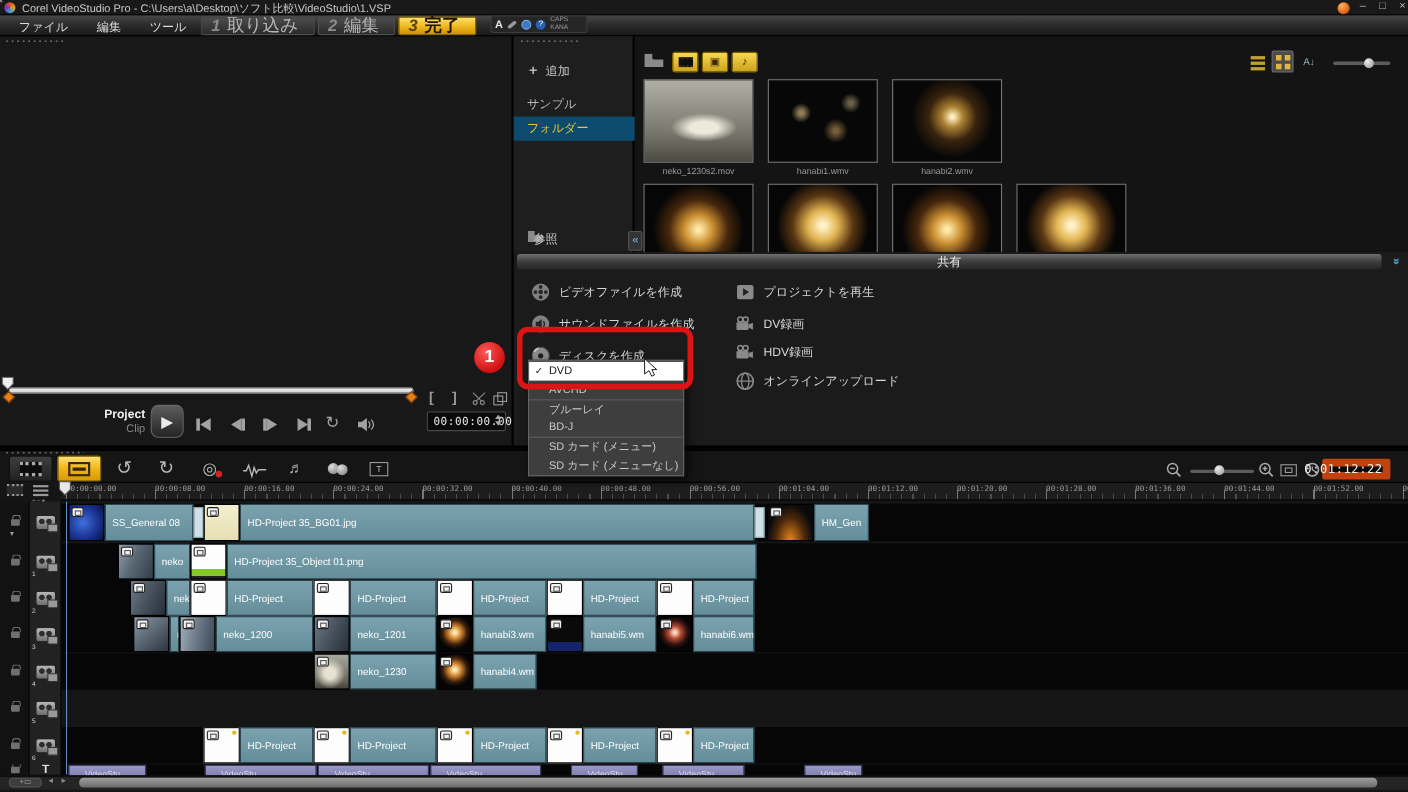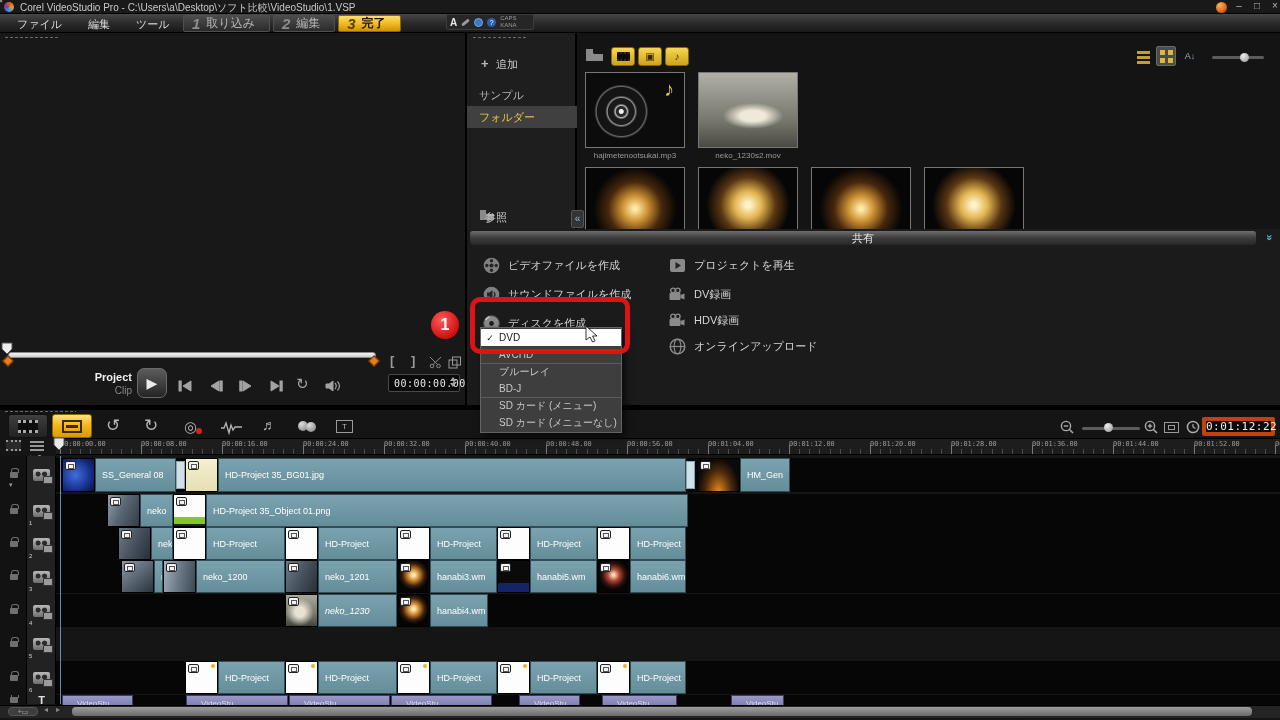--- a/index.html
+++ b/index.html
@@ -19,21 +19,21 @@
     background:radial-gradient(circle at 35% 30%,#ffb060,#e06818 60%,#903800)}
 
   
   .menubar{left:0;top:14px;width:1280px;height:19px;background:linear-gradient(#474747,#2d2d2d 45%,#191919);border-bottom:1px solid #000}
   #menus{position:absolute;left:4px;top:15px;height:18px;display:flex;align-items:center}
   .menu-item{padding:0 13px;font-size:11px;color:#dcdcdc}
   #steps{position:absolute;left:183px;top:15px;height:17px;display:flex;gap:3px}
   .step{display:flex;align-items:center;height:17px;padding:0 14px 0 8px;border:1px solid #4f4f4f;border-radius:2px;
     background:linear-gradient(#4c4c4c,#2a2a2a)}
   .step-num{font-size:15px;font-style:italic;font-weight:bold;color:#8d8d8d;margin-right:6px;line-height:15px}
-  .step-label{font-size:12px;color:#b4b4b4;white-space:nowrap}
+  .step-label{font-size:16px;color:#b4b4b4;white-space:nowrap}
   .step.active{background:linear-gradient(#ffe06a,#efb61f 55%,#cf9200);border-color:#8a6a00}
   .step.active .step-num{color:#5a4200}
   .step.active .step-label{color:#1d1500;font-weight:bold}
   .imebar{left:446px;top:14px;width:88px;height:16px;background:#262626;border:1px solid #3c3c3c;border-radius:2px;
     display:flex;align-items:center;gap:4px;padding:0 3px}
   .ime-a{color:#e8e8e8;font-size:10px;font-weight:bold}
   .ime-wrench{width:9px;height:3px;background:#9a9a9a;transform:rotate(-40deg);border-radius:2px}
   .ime-globe{width:9px;height:9px;border-radius:50%;background:#3a78c8;border:1px solid #7aa8e0}
   .ime-help{width:9px;height:9px;border-radius:50%;background:#2860b0;color:#fff;font-size:7px;line-height:9px;text-align:center}
   .ime-col{display:flex;flex-direction:column;line-height:7px}
@@ -62,21 +62,21 @@
   .lbl-project{font-size:11px;font-weight:bold;color:#f0f0f0}
   .lbl-clip{font-size:10px;color:#8a8a8a}
   .playbtn{left:137px;top:368px;width:30px;height:30px;border-radius:7px;border:1px solid #6a6a6a;
     background:linear-gradient(#5c5c5c,#242424);display:flex;align-items:center;justify-content:center;color:#ececec;font-size:14px}
   .tbtn{position:absolute;width:24px;height:16px;display:flex;align-items:center;justify-content:center}
   .tbtn svg{fill:#a2a2a2;stroke:#a2a2a2}
   .repeat-glyph{position:absolute;font-size:15px;color:#a2a2a2}
 
   
   .lib-nav-item{width:110px;height:22px;line-height:22px;padding-left:12px;font-size:11px;color:#b8b8b8}
-  .lib-nav-item.sel{background:#404040;color:#e9c43c}
+  .lib-nav-item.sel{background:#0c4a6e;color:#e9c43c}
   .addplus{font-size:13px;font-weight:bold;color:#b8b8b8}
   .catalog-label{font-size:11px;color:#cacaca}
   .collapse-btn{left:571px;top:210px;width:13px;height:18px;background:#343434;border:1px solid #555;border-radius:2px;
     color:#7ac0e0;font-size:10px;line-height:16px;text-align:center}
   .ybtn{position:absolute;width:24px;height:19px;border-radius:3px;border:1px solid #8a6a00;
     background:linear-gradient(#f8d851,#cda21c);display:flex;align-items:center;justify-content:center;color:#3a2a00;font-size:10px}
   .slider-track{position:absolute;height:3px;background:#5c5c5c;border-radius:2px}
   .slider-knob{position:absolute;width:9px;height:9px;border-radius:50%;background:radial-gradient(circle at 35% 30%,#eee,#909090)}
   .viewbtn{position:absolute;width:20px;height:20px;border-radius:2px;display:flex;align-items:center;justify-content:center}
   .viewbtn.pressed{background:#4c4c4c;border:1px solid #6a6a6a}
@@ -136,22 +136,22 @@
   .tlv-ic::after{content:"";position:absolute;left:2px;top:3px;width:12px;height:3px;background:#3a2a00}
   .tool-glyph{position:absolute;color:#b5b5b5;font-size:17px;line-height:17px}
   .rec-dot{position:absolute;width:6px;height:6px;border-radius:50%;background:#d82020}
   .dual-circ{position:absolute;width:22px;height:11px}
   .dual-circ::before,.dual-circ::after{content:"";position:absolute;width:10px;height:10px;border-radius:50%;
     background:radial-gradient(circle at 35% 30%,#ddd,#777)}
   .dual-circ::after{left:8px;top:1px}
   .tbox-ic{position:absolute;width:17px;height:13px;border:1px solid #9a9a9a;color:#b5b5b5;font-size:8px;text-align:center;line-height:11px}
   .fit-ic{position:absolute;width:15px;height:11px;border:1px solid #9a9a9a;display:flex;align-items:center;justify-content:center}
   .fit-ic i{display:block;width:7px;height:5px;border:1px solid #9a9a9a}
-  .time-display{left:1202px;top:417px;width:73px;height:19px;background:#0b0b0b;border:4px solid #c2410c;border-radius:2px;
-    display:flex;align-items:center;justify-content:flex-start}
+  .time-display{left:1202px;top:417px;width:62px;height:19px;background:#0b0b0b;border:7px solid #c2410c;border-radius:2px;
+    display:flex;align-items:center;justify-content:flex-end}
   .time-display span{font-family:"DejaVu Sans Mono",monospace;font-size:11px;color:#f2f2f2;letter-spacing:.5px}
   #ruler{left:56px;top:438px;width:1224px;height:17px;background:#1d1d1d;border-top:1px solid #000;border-bottom:1px solid #000;overflow:hidden;
     background-image:repeating-linear-gradient(90deg,#777 0 1px,transparent 1px 81px),repeating-linear-gradient(90deg,#4c4c4c 0 1px,transparent 1px 10.125px);
     background-size:100% 9px,100% 5px;background-position:4px 100%,4px 100%;background-repeat:no-repeat}
   .ruler-label{position:absolute;top:1px;font-size:7.5px;color:#9c9c9c;white-space:nowrap;font-family:"DejaVu Sans Mono",monospace;transform:scale(.92);transform-origin:left top}
   .hcol{top:456px;height:248px}
   .track-row{position:absolute;left:56px;width:1224px;background:#060606;overflow:hidden}
   .tclip{position:absolute;top:0;bottom:0;border:1px solid #000}
   .tlabel{position:absolute;top:0;bottom:0;background:linear-gradient(#7ba2af,#648d9a);border:1px solid #324d57;
     color:#fff;font-size:9px;white-space:nowrap;overflow:hidden;display:flex;align-items:center;padding-left:6px}
@@ -356,26 +356,30 @@
     </div>
   <div class="viewbtn" style="left:1180px;top:46px">
       <span class="sort-ic">A↓</span>
     </div>
   <div class="slider-track" style="left:1212px;top:56px;width:52px"></div>
   <div class="slider-knob" style="left:1240px;top:53px"></div>
 
   
   <div id="thumb-row1" style="left:585px;top:72px">
       <div class="lib-thumb">
-        <div class="lib-img lib-audio"></div>
-        <div class="lib-name">hajimetenootsukai.mp3</div>
-      </div>
-      <div class="lib-thumb">
         <div class="lib-img lib-cat3"></div>
         <div class="lib-name">neko_1230s2.mov</div>
+      </div>
+      <div class="lib-thumb">
+        <div class="lib-img lib-fwA"></div>
+        <div class="lib-name">hanabi1.wmv</div>
+      </div>
+      <div class="lib-thumb">
+        <div class="lib-img lib-fwB"></div>
+        <div class="lib-name">hanabi2.wmv</div>
       </div>
     </div>
   <div id="thumb-row2" style="left:585px;top:167px">
       <div class="lib-thumb">
         <div class="lib-img lib-fwC"></div>
       </div>
       <div class="lib-thumb">
         <div class="lib-img lib-fwD"></div>
       </div>
       <div class="lib-thumb">
@@ -618,21 +622,21 @@
         <div class="tlabel" style="left: 474px; width: 67px;">hanabi5.wm</div>
         <div class="tclip th-fw3" style="left: 541px; width: 33px;">
           <div class="corner"></div>
         </div>
         <div class="tlabel" style="left: 574px; width: 56px;">hanabi6.wm</div>
       </div>
       <div class="track-row" style="top: 594px; height: 33px;">
         <div class="tclip th-cat5" style="left: 229px; width: 33px;">
           <div class="corner"></div>
         </div>
-        <div class="tlabel" style="left: 262px; width: 79px; font-style: italic;">neko_1230</div>
+        <div class="tlabel" style="left: 262px; width: 79px;">neko_1230</div>
         <div class="tclip th-fw2" style="left: 341px; width: 33px;">
           <div class="corner"></div>
         </div>
         <div class="tlabel" style="left: 374px; width: 58px;">hanabi4.wm</div>
       </div>
       <div class="track-row" style="top: 661px; height: 33px;">
         <div class="tclip th-white7" style="left: 129px; width: 33px;">
           <div class="corner"></div>
         </div>
         <div class="tlabel" style="left: 162px; width: 67px;">HD-Project</div>

